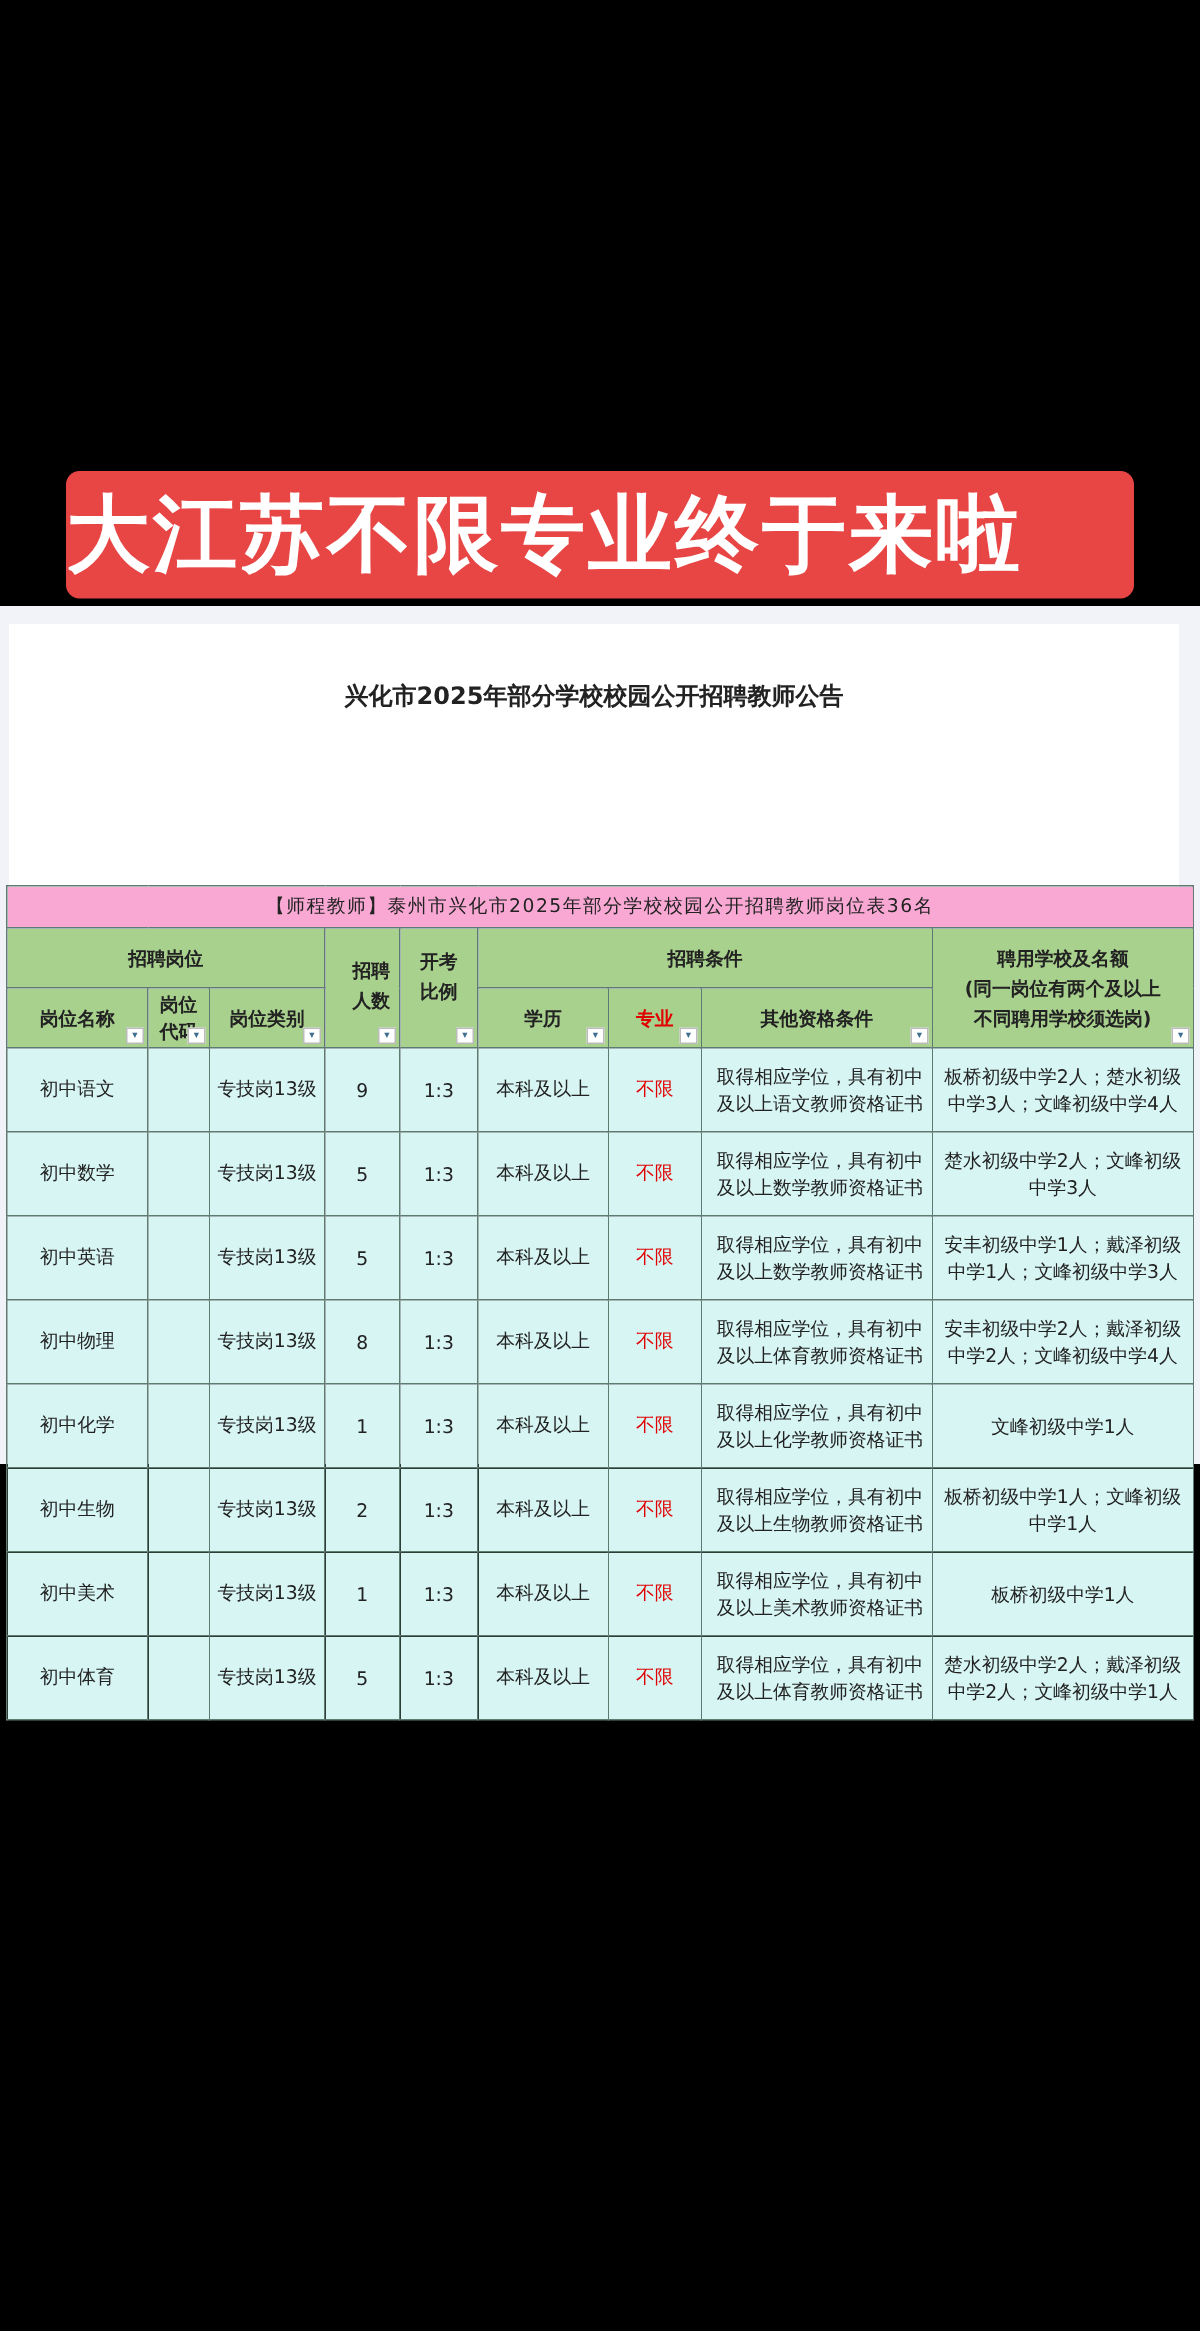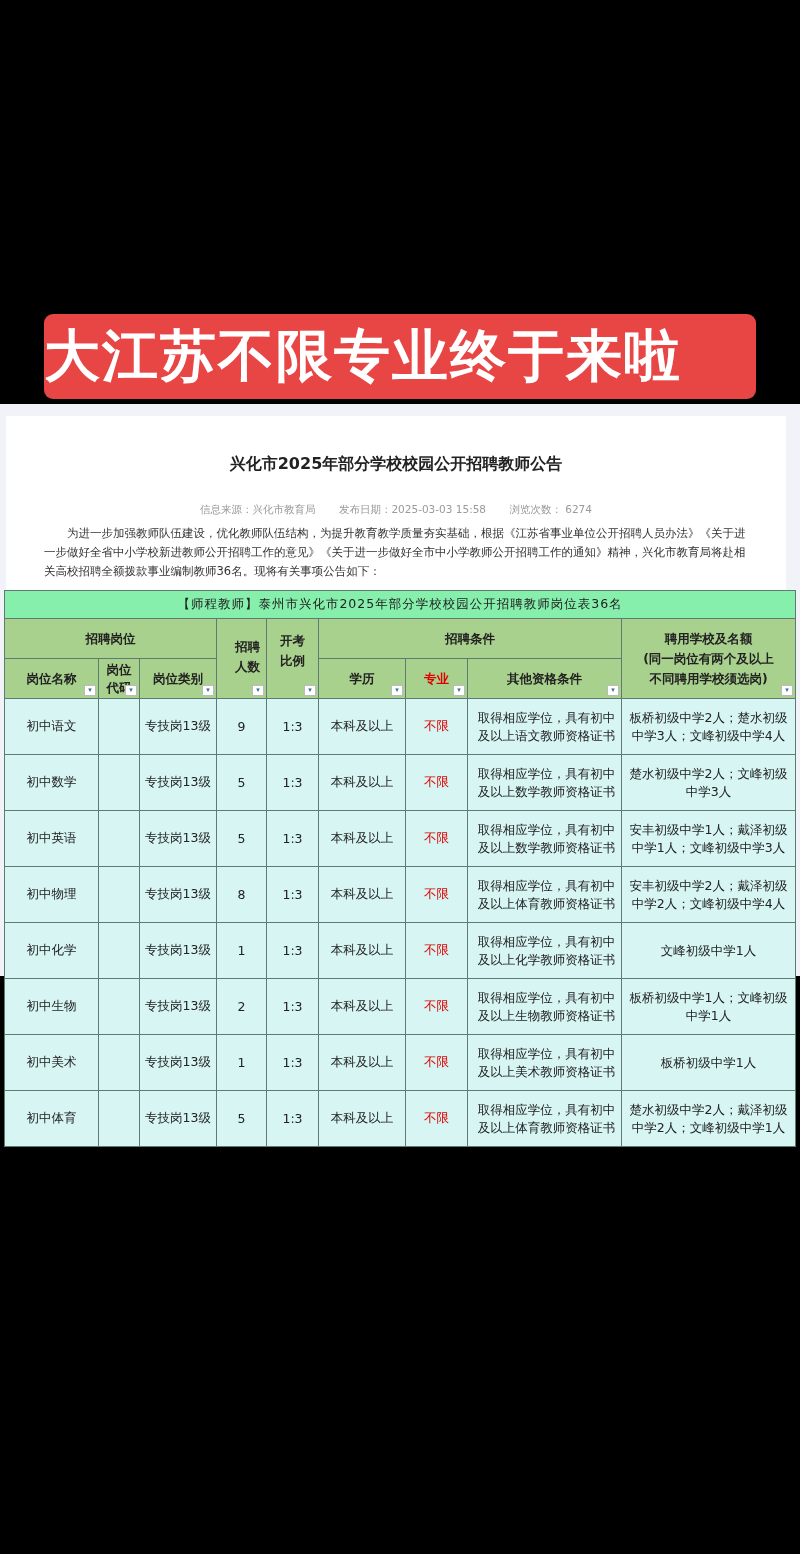--- a/index.html
+++ b/index.html
@@ -40,21 +40,21 @@
 
   table.jobs {
     position: absolute; left: 4px; top: 186px; width: 791px;
     border-collapse: collapse; table-layout: fixed;
   }
   table.jobs td, table.jobs th {
     border: 1px solid #5f7a70; text-align: center; vertical-align: middle;
     color: #222; font-size: 12.5px; position: relative;
   }
   .title-row th {
-    background: #86efac; color: #fff; font-size: 18px; font-weight: normal;
+    background: #f9a8d4; color: #fff; font-size: 18px; font-weight: normal;
     height: 28px; letter-spacing: 1px; border-color: #ff0d0d;
   }
   .hdr th { background: #a9d18e; font-weight: bold; font-size: 13px; line-height: 20px; }
   .hdr-top th { height: 40px; }
   .hdr-sub th { height: 40px; }
   .red { color: #e00000 !important; }
   .filter {
     position: absolute; right: 2px; bottom: 2px; width: 12px; height: 11px;
     background: #fff; border: 1px solid #bbb; font-size: 7px; line-height: 9px;
     color: #3f6f8f; text-align: center;
@@ -68,26 +68,20 @@
 </head>
 <body>
 
 <div class="banner">
   <span>大江苏不限专业终于来啦</span>
 </div>
 
 <div class="page">
   <div class="article">
     <div class="article-title">兴化市2025年部分学校校园公开招聘教师公告</div>
-    <div class="meta">
-      <span>信息来源：兴化市教育局</span>
-      <span>发布日期：2025-03-03 15:58</span>
-      <span>浏览次数： 6274</span>
-    </div>
-    <p class="intro">为进一步加强教师队伍建设，优化教师队伍结构，为提升教育教学质量夯实基础，根据《江苏省事业单位公开招聘人员办法》《关于进一步做好全省中小学校新进教师公开招聘工作的意见》《关于进一步做好全市中小学教师公开招聘工作的通知》精神，兴化市教育局将赴相关高校招聘全额拨款事业编制教师36名。现将有关事项公告如下：</p>
   </div>
 
   <table class="jobs">
     <colgroup>
       <col style="width:94px">
         <col style="width:41px">
         <col style="width:77px">
       <col style="width:50px">
         <col style="width:52px">
         <col style="width:87px">

